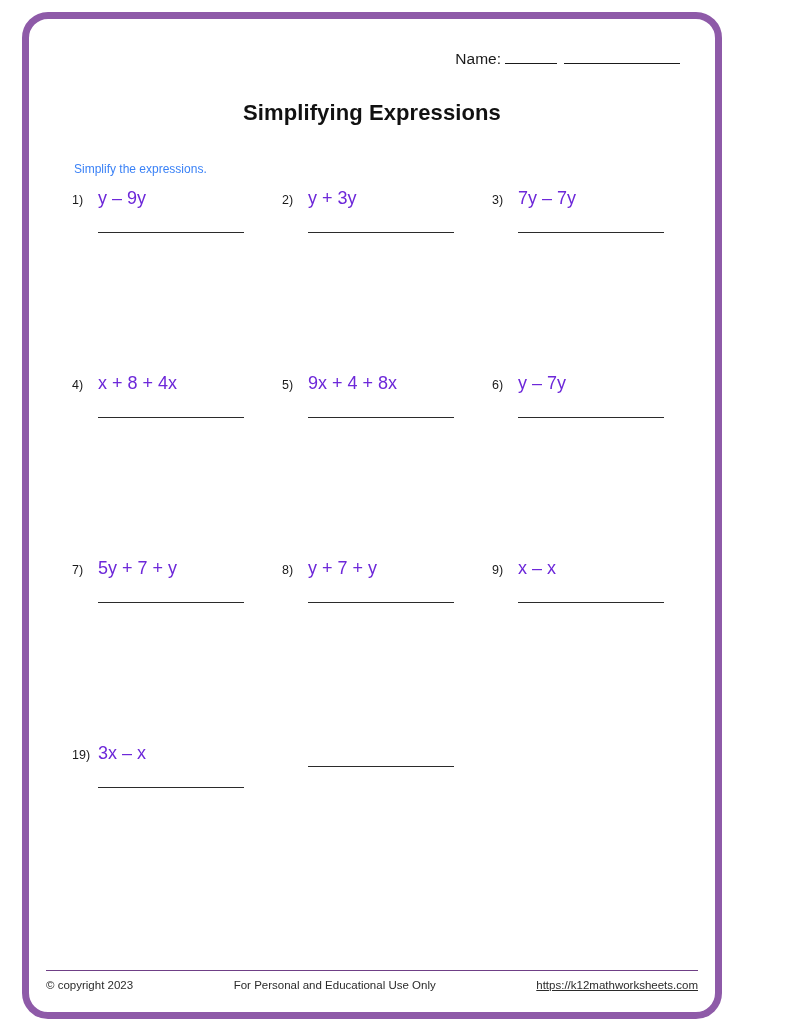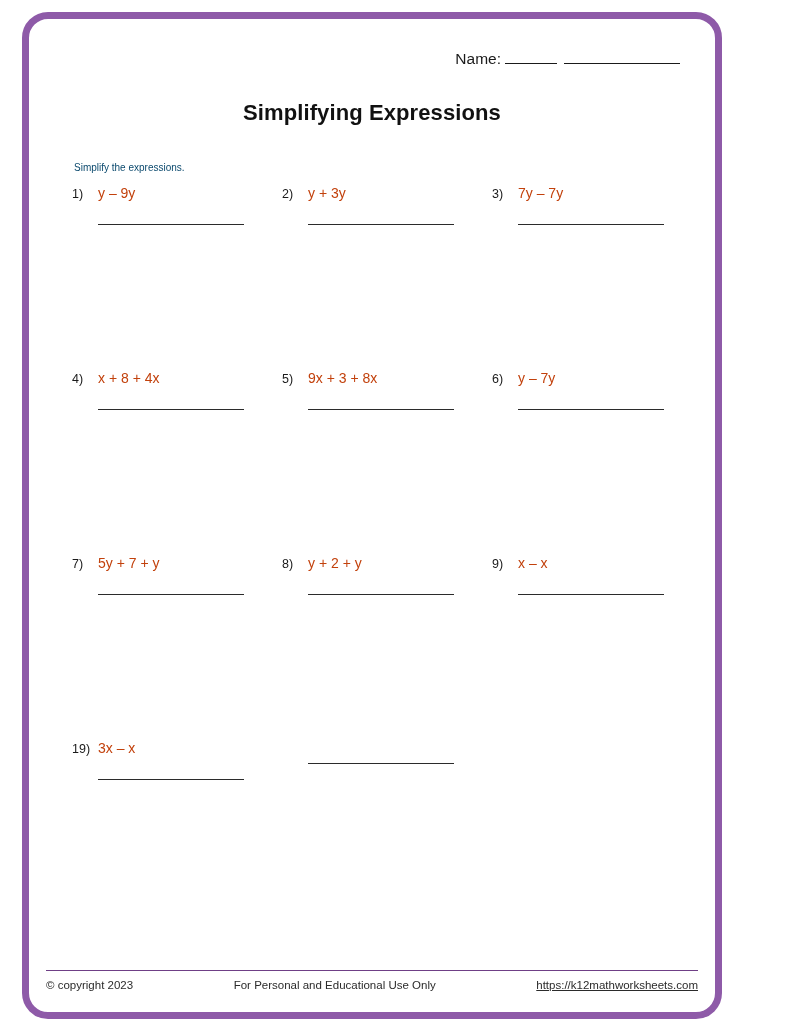--- a/index.html
+++ b/index.html
@@ -67,22 +67,22 @@
     text-align: center;
     font-size: 22px;
     font-weight: bold;
     margin: 32px 0 0 0;
     letter-spacing: 0.1px;
     color: #111111;
   }
   .instructions {
     margin-top: 36px;
     margin-left: 12px;
-    font-size: 10px;
-    color: #0c4a6e;
+    font-size: 12px;
+    color: #3b82f6;
   }
   .grid {
     margin-top: 12px;
     display: grid;
     grid-template-columns: repeat(3, 1fr);
     grid-auto-rows: 185px;
     column-gap: 10px;
   }
   .problem {
     position: relative;
@@ -94,22 +94,22 @@
     align-items: baseline;
   }
   .prob-num {
     font-size: 12.5px;
     color: #1a1a1a;
     width: 26px;
     flex: 0 0 26px;
     padding-top: 2px;
   }
   .prob-expr {
-    font-size: 14px;
-    color: #c2410c;
+    font-size: 18px;
+    color: #6d28d9;
     white-space: nowrap;
   }
   .answer-line {
     margin-top: 22px;
     margin-left: 26px;
     margin-right: 18px;
     border-bottom: 1.4px solid #2b2b2b;
     height: 1px;
   }
   .footer {
@@ -184,21 +184,21 @@
         <div class="prob-head">
           <span class="prob-num">4)</span>
           <span class="prob-expr">x + 8 + 4x</span>
         </div>
         <div class="answer-line"></div>
       </div>
 
       <div class="problem">
         <div class="prob-head">
           <span class="prob-num">5)</span>
-          <span class="prob-expr">9x + 3 + 8x</span>
+          <span class="prob-expr">9x + 4 + 8x</span>
         </div>
         <div class="answer-line"></div>
       </div>
 
       <div class="problem">
         <div class="prob-head">
           <span class="prob-num">6)</span>
           <span class="prob-expr">y – 7y</span>
         </div>
         <div class="answer-line"></div>
@@ -208,21 +208,21 @@
         <div class="prob-head">
           <span class="prob-num">7)</span>
           <span class="prob-expr">5y + 7 + y</span>
         </div>
         <div class="answer-line"></div>
       </div>
 
       <div class="problem">
         <div class="prob-head">
           <span class="prob-num">8)</span>
-          <span class="prob-expr">y + 2 + y</span>
+          <span class="prob-expr">y + 7 + y</span>
         </div>
         <div class="answer-line"></div>
       </div>
 
       <div class="problem">
         <div class="prob-head">
           <span class="prob-num">9)</span>
           <span class="prob-expr">x – x</span>
         </div>
         <div class="answer-line"></div>

